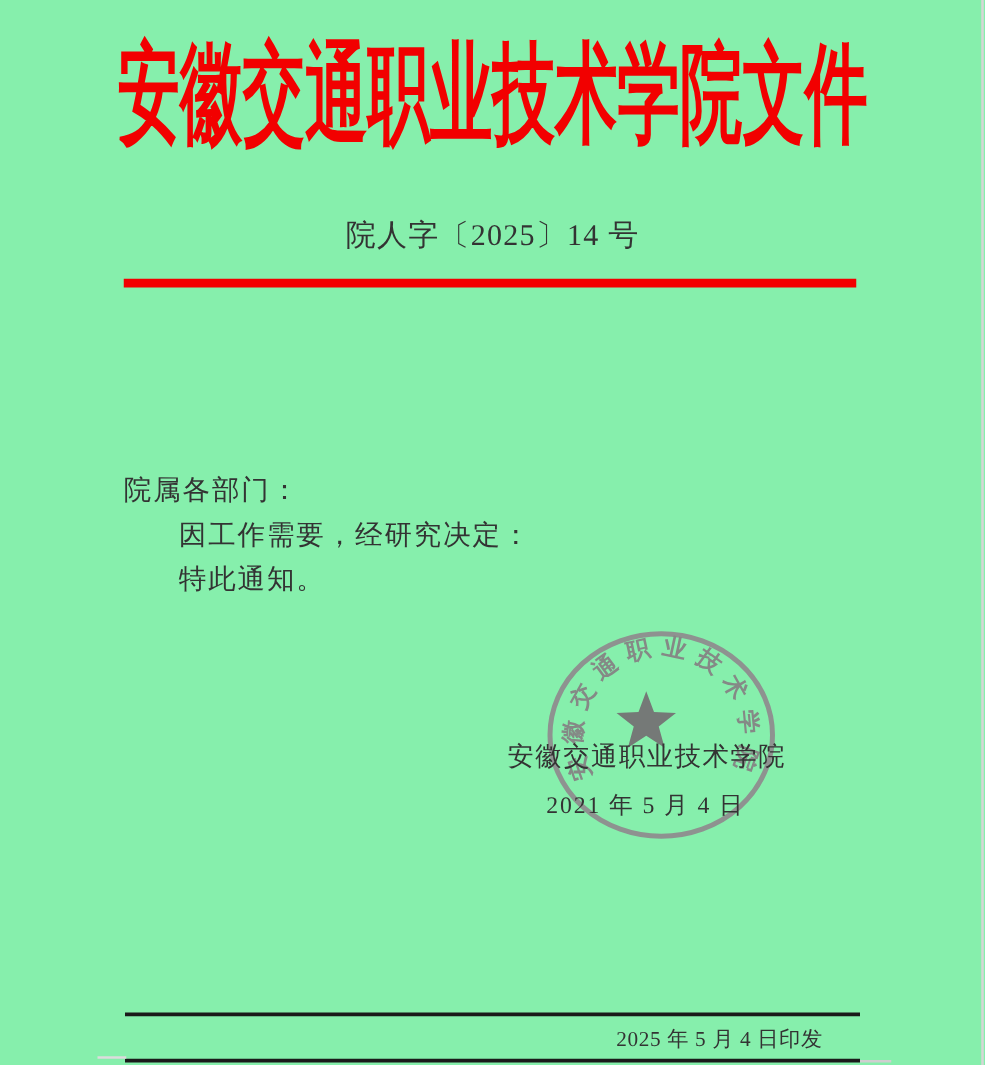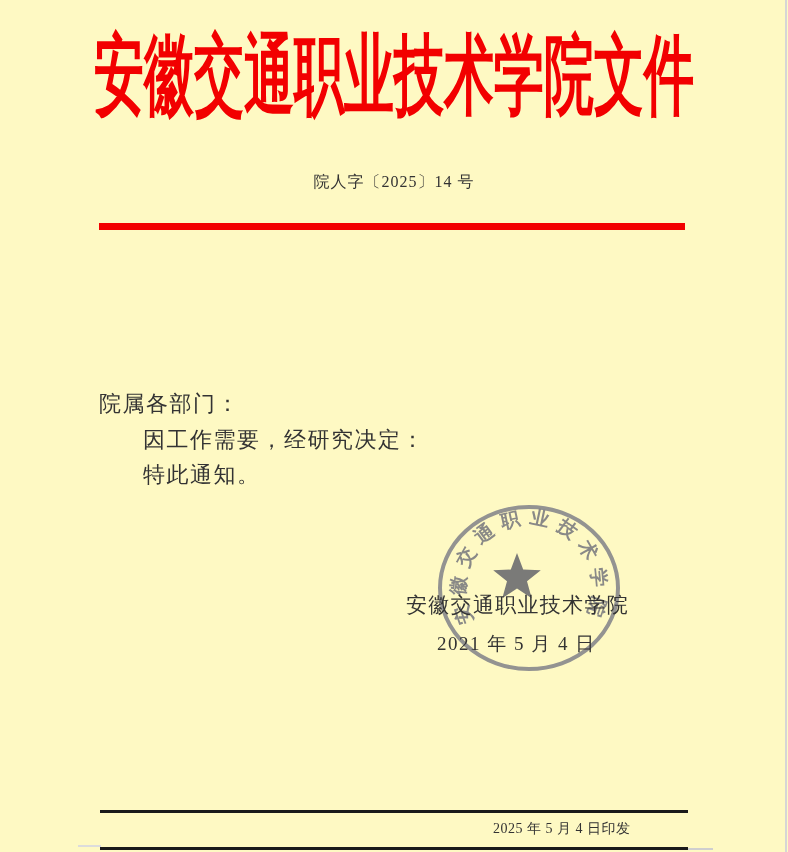--- a/index.html
+++ b/index.html
@@ -1,52 +1,52 @@
 <!DOCTYPE html>
 <html><head>
 <meta charset="utf-8">
 <style>
   html,body{margin:0;padding:0;background:#ffffff;}
   .page{
     position:relative;
     width:788px;height:852px;
-    background:#fef9c3;
+    background:#86efac;
     overflow:hidden;
     font-family:"Liberation Serif","DejaVu Serif",serif;
     color:#333333;
   }
   
   .letterhead{
     position:absolute;left:0;top:50px;width:788px;
     text-align:center;
     font-size:50px;line-height:50px;
     font-weight:700;
     color:#f20000;
     transform:scaleY(1.75);
     transform-origin:center center;
     white-space:nowrap;
     letter-spacing:0;
   }
   .doc-number{
     position:absolute;left:0;top:172px;width:788px;
     text-align:center;
-    font-size:16px;letter-spacing:1px;color:#333;
+    font-size:24px;letter-spacing:1px;color:#333;
   }
   .red-rule{
     position:absolute;left:99px;top:223px;width:586px;height:7px;
     background:#f20000;
   }
   .doc-title{
     position:absolute;left:0;top:288px;width:788px;
     text-align:center;
     font-size:29px;font-weight:700;letter-spacing:.5px;color:#2c2c2c;
     margin:0;
   }
   .doc-body{
-    position:absolute;left:99px;top:386px;width:566px;
+    position:absolute;left:99px;top:374px;width:566px;
     font-size:22px;line-height:35.5px;letter-spacing:1.5px;color:#333;
   }
   .doc-body p{margin:0;}
   .doc-body p.indent{text-indent:2em;}
   
   .seal{
     position:absolute;left:437px;top:503px;width:184px;height:170px;
     z-index:1;opacity:.96;
   }
   .signature{
@@ -60,21 +60,21 @@
   
   .footer-rule{position:absolute;left:100px;width:588px;height:3px;background:#1a1a1a;}
   .footer-rule.top{top:810px;}
   .footer-rule.bottom{top:847px;}
   .footer-issuer{
     position:absolute;left:107px;top:819px;
     font-size:19px;letter-spacing:.5px;color:#333;white-space:nowrap;
   }
   .footer-print-date{
     position:absolute;left:493px;top:820px;
-    font-size:14px;letter-spacing:.5px;color:#333;white-space:nowrap;
+    font-size:17px;letter-spacing:.5px;color:#333;white-space:nowrap;
   }
   
   .scan-edge-right{position:absolute;left:785px;top:0;width:2px;height:852px;background:#d6d6d6;}
   .scan-tick-br{position:absolute;left:688px;top:848px;width:25px;height:2px;background:#cfcfcf;}
   .scan-tick-bl{position:absolute;left:78px;top:845px;width:23px;height:2px;background:#dcdcdc;}
 </style>
 </head>
 <body>
 
 <div class="page">

